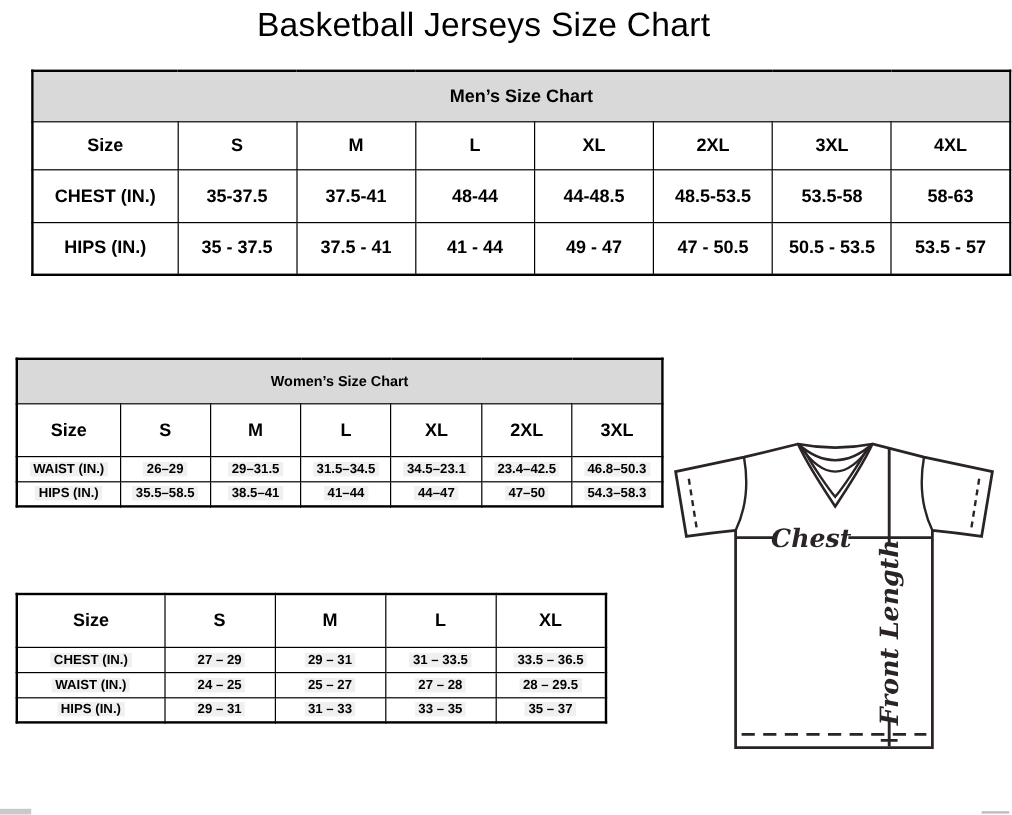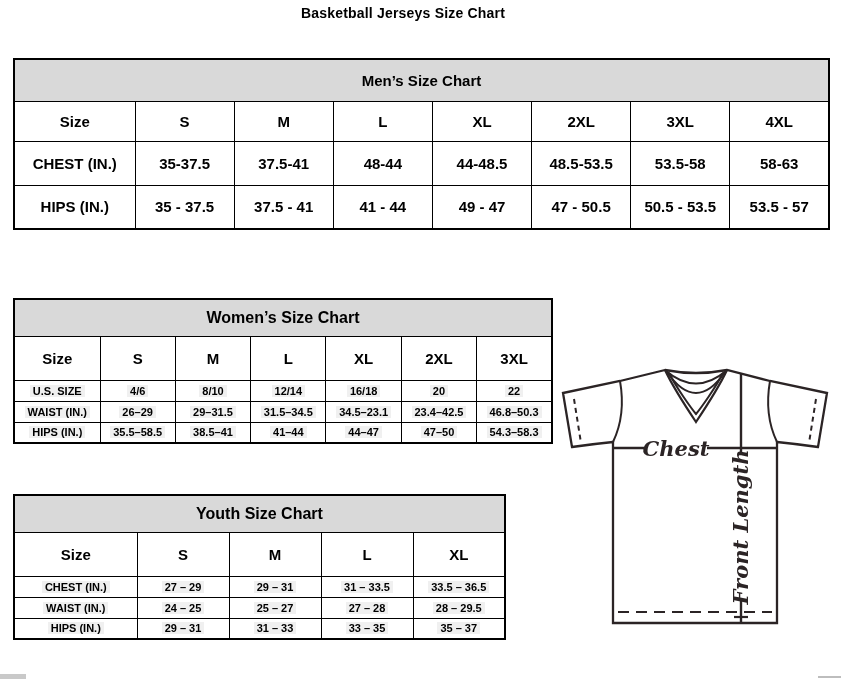--- a/index.html
+++ b/index.html
@@ -1,26 +1,26 @@
 <!DOCTYPE html>
 <html><head>
 <meta charset="utf-8">
 <style>
   html,body{margin:0;padding:0;background:#fff;}
   .page{position:relative;width:843px;height:679px;background:#fff;overflow:hidden;
         font-family:"Liberation Sans",sans-serif;color:#000;}
   .page-title{position:absolute;top:5px;left:0;width:806px;margin:0;text-align:center;
-        font-size:14px;font-weight:bold;letter-spacing:0.2px;}
+        font-size:28px;font-weight:normal;letter-spacing:0.2px;}
   table{border-collapse:collapse;table-layout:fixed;position:absolute;
         border:2px solid #000;background:#fff;}
   th,td{border:1px solid #000;text-align:center;vertical-align:middle;padding:0;
         font-weight:bold;overflow:hidden;white-space:nowrap;}
-  .cap-cell{background:#d9d9d9;font-size:16px;}
-  
-  .mens{left:13px;top:58px;width:817px;}
+  .cap-cell{background:#d9d9d9;font-size:12px;}
+  
+  .mens{left:26px;top:58px;width:817px;}
   .mens tr.cap{height:42px;}
   .mens tr.head{height:40px;}
   .mens tr.data{height:44px;}
   .mens th,.mens td{font-size:15px;}
   
   .womens{left:13px;top:298px;width:540px;}
   .youth{left:13px;top:494px;width:493px;}
   .womens tr.cap,.youth tr.cap{height:37px;}
   .womens tr.head,.youth tr.head{height:44px;}
   .womens tr.data,.youth tr.data{height:21px;}
@@ -109,29 +109,20 @@
     <tr class="head">
       <th>Size</th>
       <th>S</th>
       <th>M</th>
       <th>L</th>
       <th>XL</th>
       <th>2XL</th>
       <th>3XL</th>
     </tr>
     <tr class="data">
-      <th><span class="hl">U.S. SIZE</span></th>
-      <td><span class="hl">4/6</span></td>
-      <td><span class="hl">8/10</span></td>
-      <td><span class="hl">12/14</span></td>
-      <td><span class="hl">16/18</span></td>
-      <td><span class="hl">20</span></td>
-      <td><span class="hl">22</span></td>
-    </tr>
-    <tr class="data">
       <th><span class="hl">WAIST (IN.)</span></th>
       <td><span class="hl">26–29</span></td>
       <td><span class="hl">29–31.5</span></td>
       <td><span class="hl">31.5–34.5</span></td>
       <td><span class="hl">34.5–23.1</span></td>
       <td><span class="hl">23.4–42.5</span></td>
       <td><span class="hl">46.8–50.3</span></td>
     </tr>
     <tr class="data">
       <th><span class="hl">HIPS (IN.)</span></th>
@@ -147,23 +138,20 @@
 
   <table class="youth">
     <colgroup>
         <col style="width:123px">
         <col>
         <col>
         <col>
         <col>
       </colgroup>
     <tbody>
-        <tr class="cap">
-      <th class="cap-cell" colspan="5">Youth Size Chart</th>
-    </tr>
     <tr class="head">
       <th>Size</th>
       <th>S</th>
       <th>M</th>
       <th>L</th>
       <th>XL</th>
     </tr>
     <tr class="data">
       <th><span class="hl">CHEST (IN.)</span></th>
       <td><span class="hl">27 – 29</span></td>

